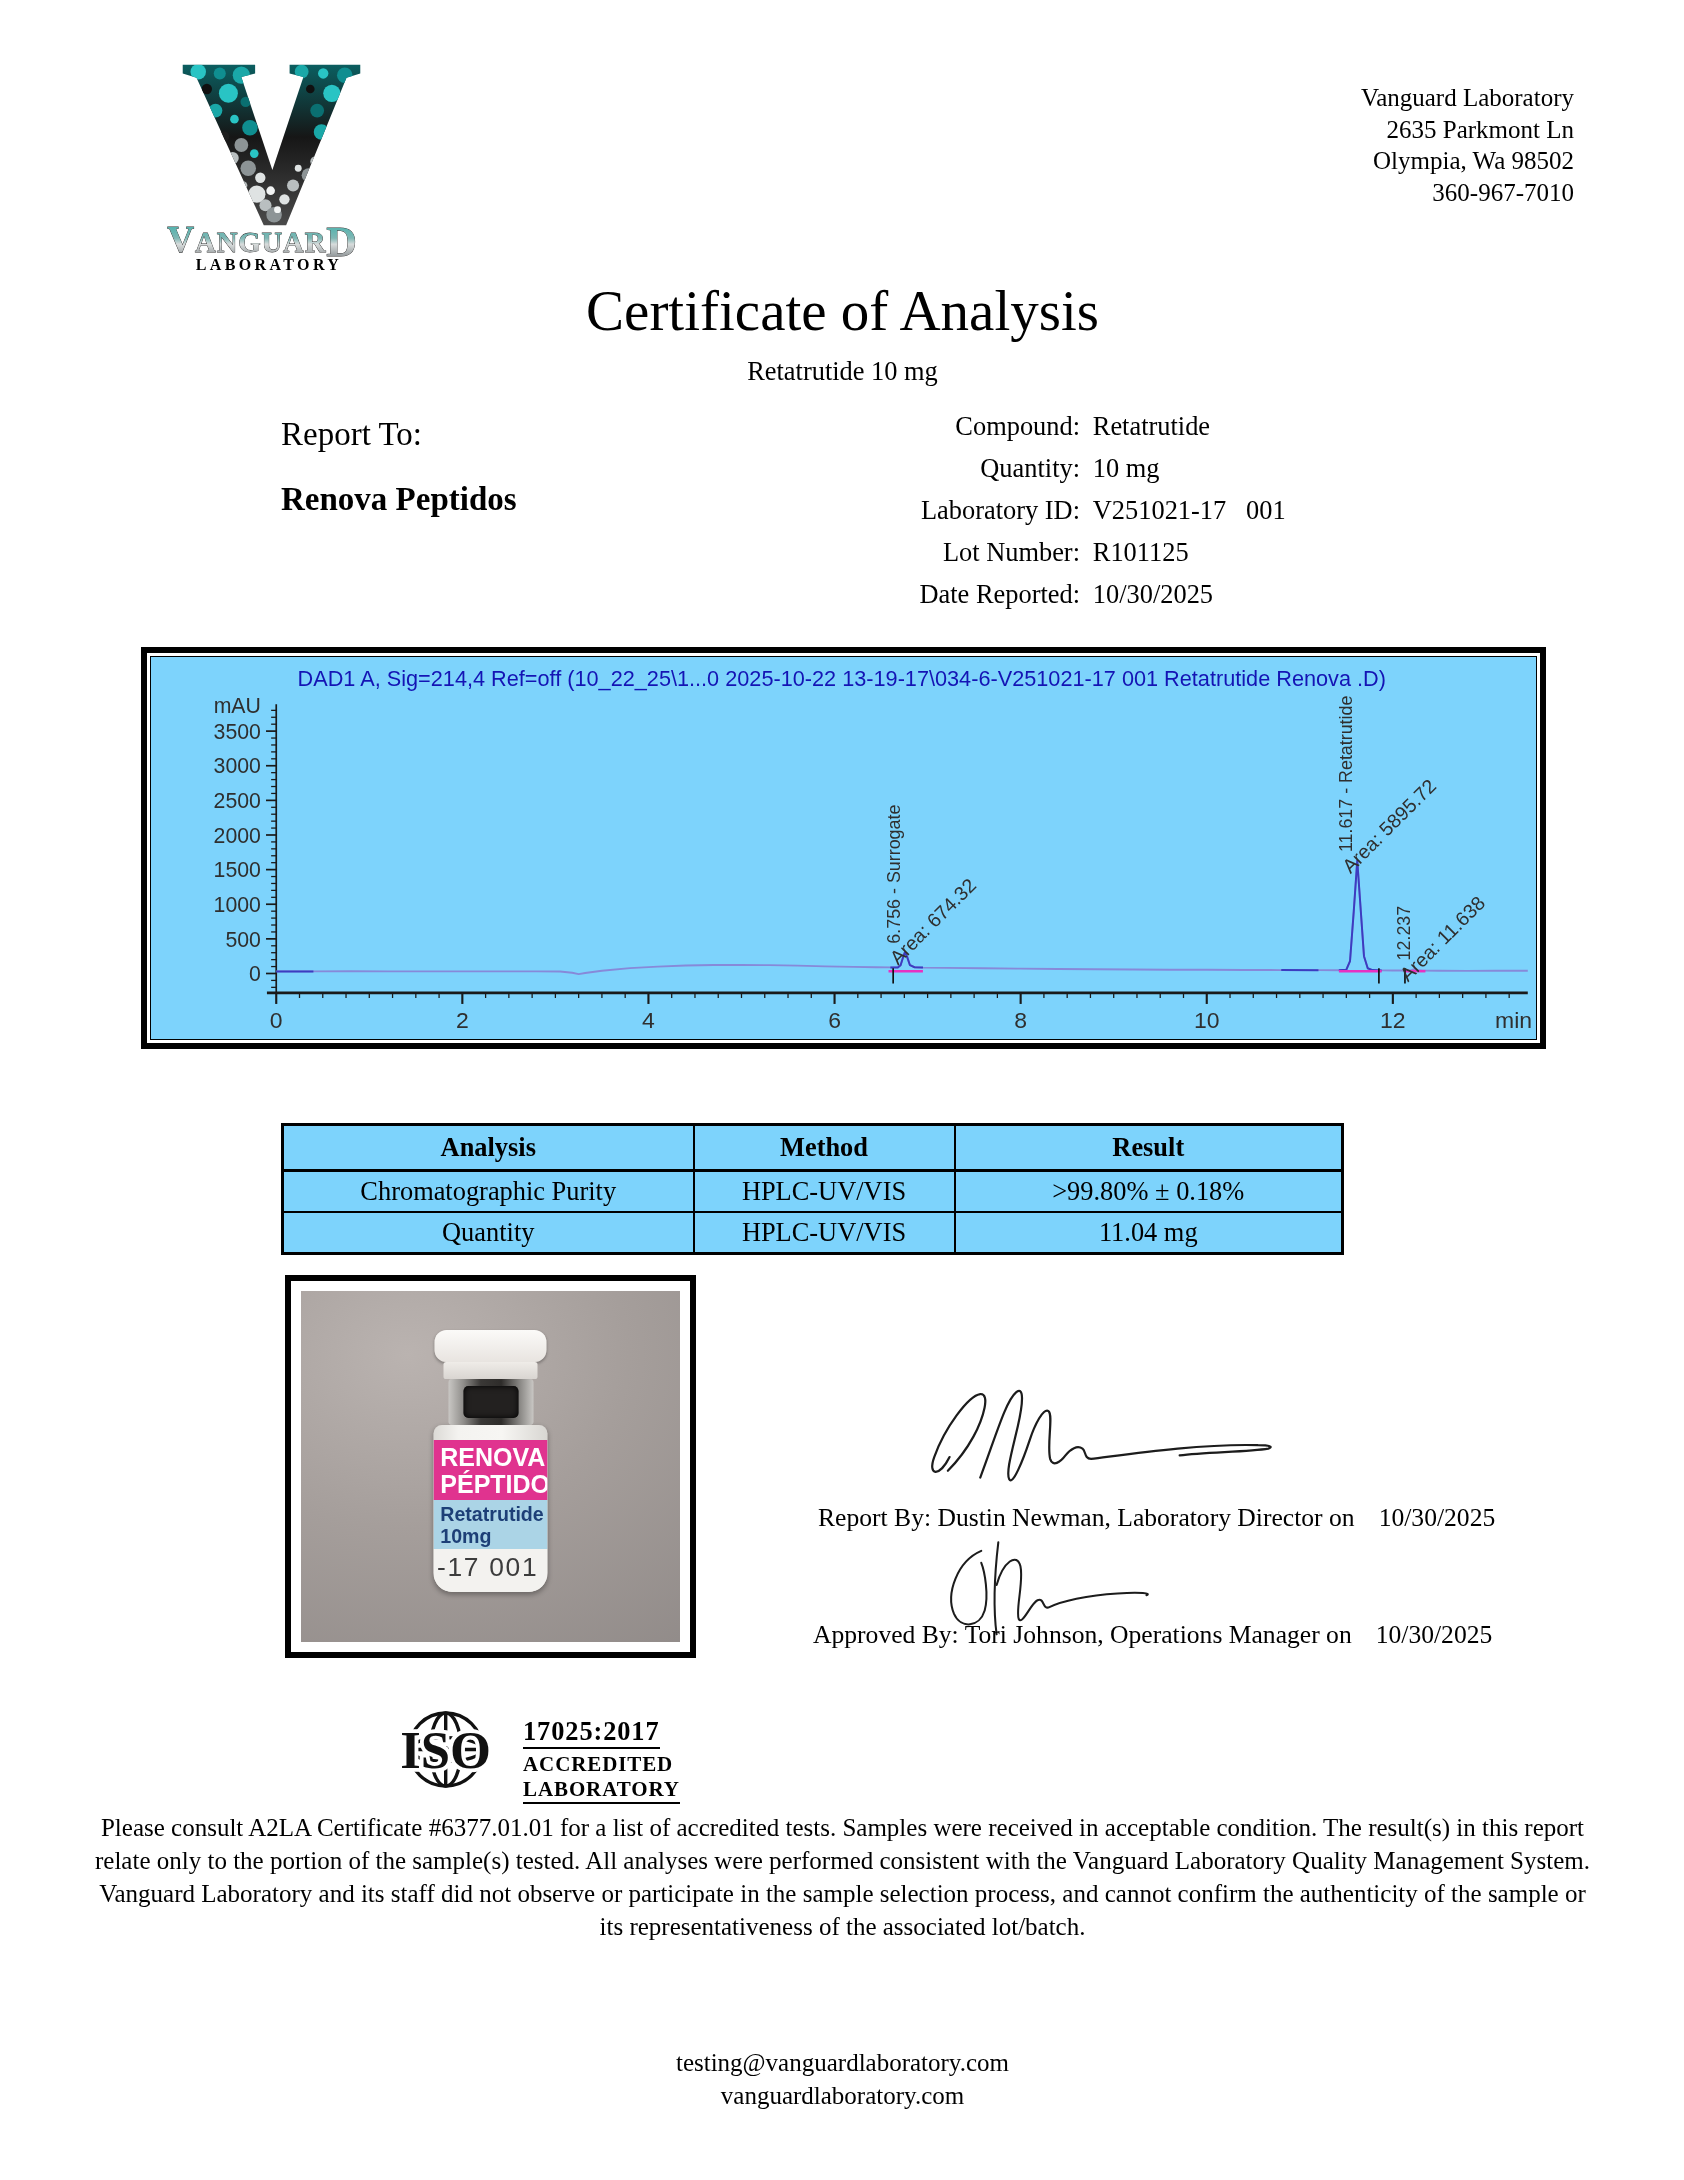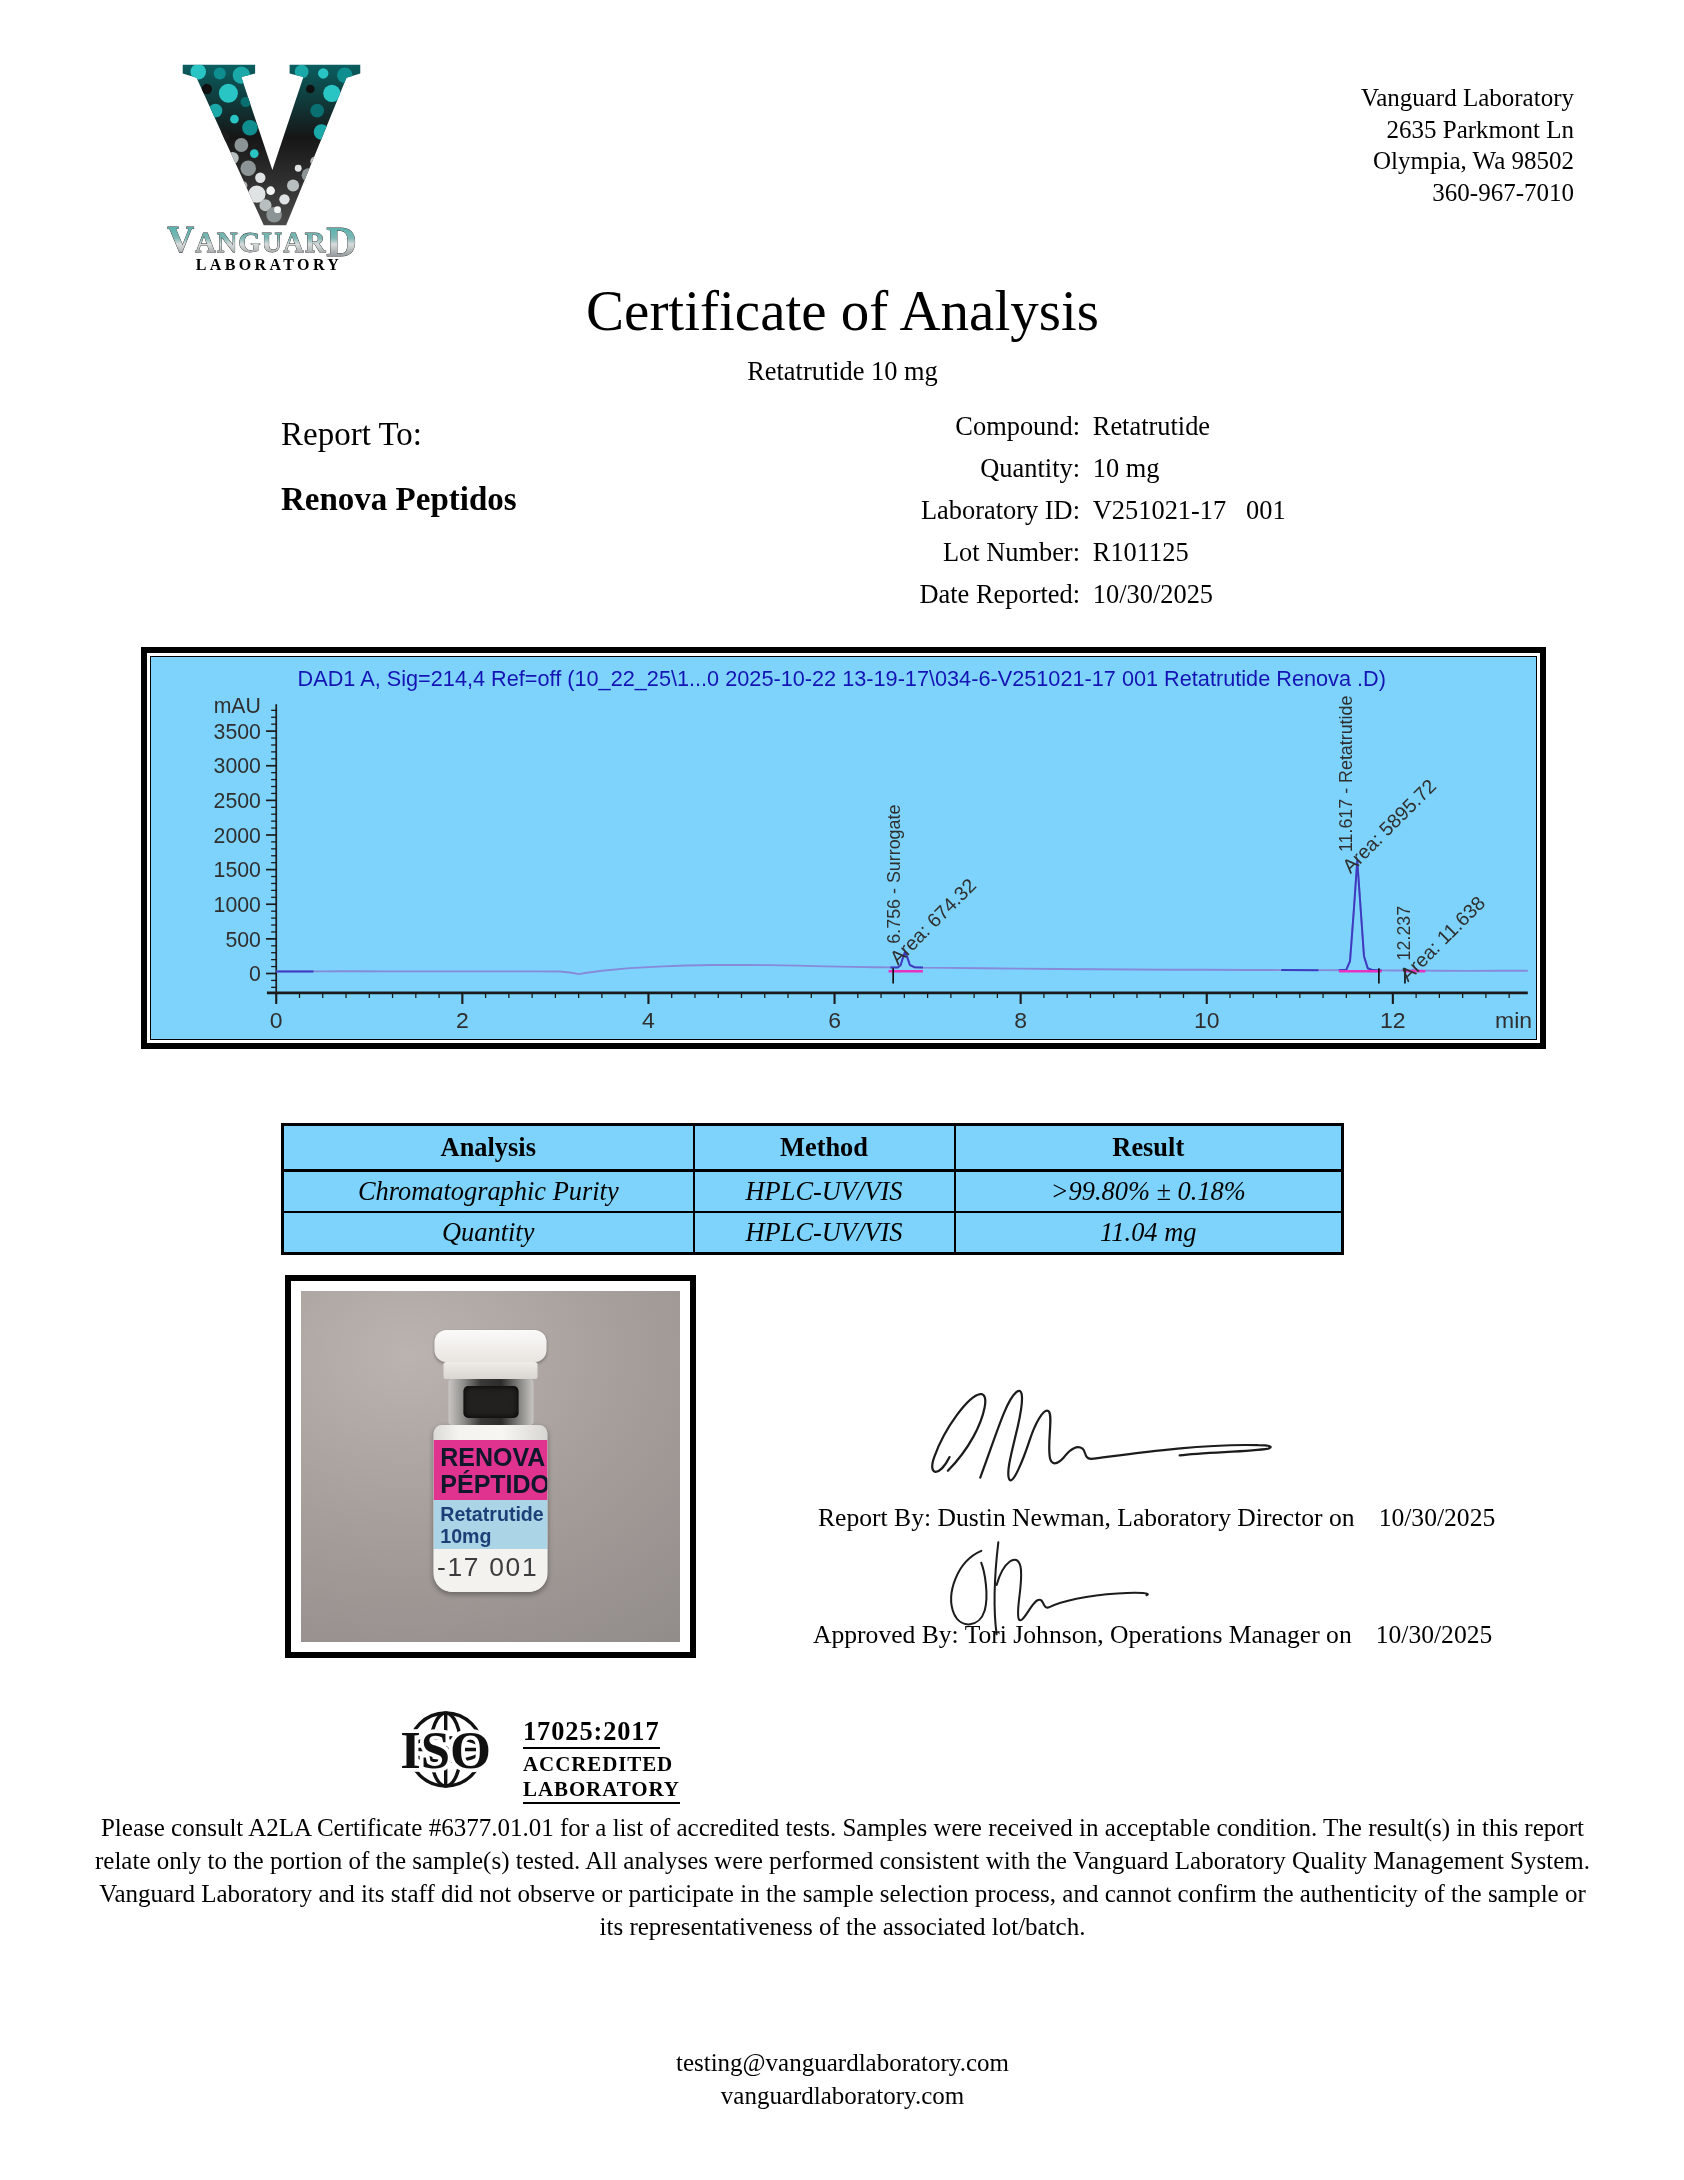--- a/index.html
+++ b/index.html
@@ -29,36 +29,36 @@
   #chart-frame{left:141px;top:647px;width:1405px;height:402px;border:6.8px solid #000;box-sizing:border-box;background:#fff;}
   #chart-inner{position:absolute;left:3.4px;top:3.4px;right:3.4px;bottom:3.4px;border:1.7px solid #000;background:#7dd3fc;}
   #chromo{position:absolute;left:2.6px;top:2.6px;}
   #chromo text{font-family:"Liberation Sans","DejaVu Sans",sans-serif;}
 
   
   #results{left:281px;top:1123px;}
   table.coa{border-collapse:collapse;table-layout:fixed;width:1060px;font-size:26.4px;background:#7dd3fc;}
   table.coa th,table.coa td{border:2.6px solid #000;text-align:center;padding:0;}
   table.coa th{height:43px;font-weight:bold;border-bottom:3.4px solid #000;}
-  table.coa td{height:39px;font-style:italic;}
+  table.coa td{height:39px;}
   table.coa{border:3.4px solid #000;}
 
   
   #photo-frame{left:285px;top:1275px;width:411px;height:383px;border:6px solid #000;box-sizing:border-box;background:#fff;}
   #photo{position:absolute;left:10.2px;top:10.2px;right:10.2px;bottom:10.2px;
     background:radial-gradient(130% 110% at 28% 18%, #bab3b0 0%, #a59e9b 45%, #8f8987 100%);}
   #vial{position:absolute;left:50%;top:39px;transform:translateX(-50%);width:119px;}
   #vial-cap{width:112px;height:32px;margin:0 auto;background:linear-gradient(#fbfaf8,#e8e4e0);border-radius:12px;box-shadow:0 1.7px 2.6px rgba(0,0,0,.25);}
   #vial-collar{width:94px;height:17px;margin:0 auto;background:linear-gradient(#efece8,#d9d5d1);border-radius:2.6px;}
   #vial-crimp{width:85px;height:46px;margin:0 auto;background:linear-gradient(90deg,#c9c7c4 0%,#8e8c89 18%,#3a3836 38%,#2e2c2a 62%,#8e8c89 85%,#c9c7c4 100%);border-radius:3.4px;position:relative;}
   #vial-crimp:after{content:"";position:absolute;left:15.3px;top:6.8px;width:55px;height:32px;background:#232120;border-radius:5.1px;box-shadow:inset 0 0 6.8px #000;}
   #vial-body{width:114px;height:167px;margin:0 auto;background:linear-gradient(90deg,#dcdad6 0%,#f4f3f0 22%,#f7f6f3 60%,#d8d6d2 100%);border-radius:8.5px 8.5px 19px 19px;overflow:hidden;box-shadow:0 2.6px 5.1px rgba(0,0,0,.3);}
   .band{overflow:hidden;white-space:nowrap;box-sizing:border-box;font-family:"Liberation Sans","DejaVu Sans",sans-serif;}
   #band-glass{height:15.3px;}
-  #band-pink{height:60px;background:#e0338f;color:#0f172a;font-weight:800;font-size:25px;line-height:27px;padding:3.4px 0 0 6.8px;}
+  #band-pink{height:60px;background:#e0338f;color:#ffffff;font-weight:800;font-size:25px;line-height:27px;padding:3.4px 0 0 6.8px;}
   #band-blue{height:49px;background:#abd4e6;color:#1d3f77;font-weight:800;font-size:19.6px;line-height:22px;padding:2.6px 0 0 6.8px;}
   #band-white{height:43px;background:#f3f2ef;color:#3c3c3c;font-size:26.4px;line-height:37px;padding-left:3.4px;letter-spacing:1.7px;}
 
   
   #sig1{left:924px;top:1382px;}
   #sig2{left:937px;top:1537px;}
   .sig-line{font-size:25.6px;display:flex;align-items:baseline;}
   #report-line{left:818px;top:1503px;}
   #approve-line{left:813px;top:1620px;}
   .sig-line .date{margin-left:24px;}

